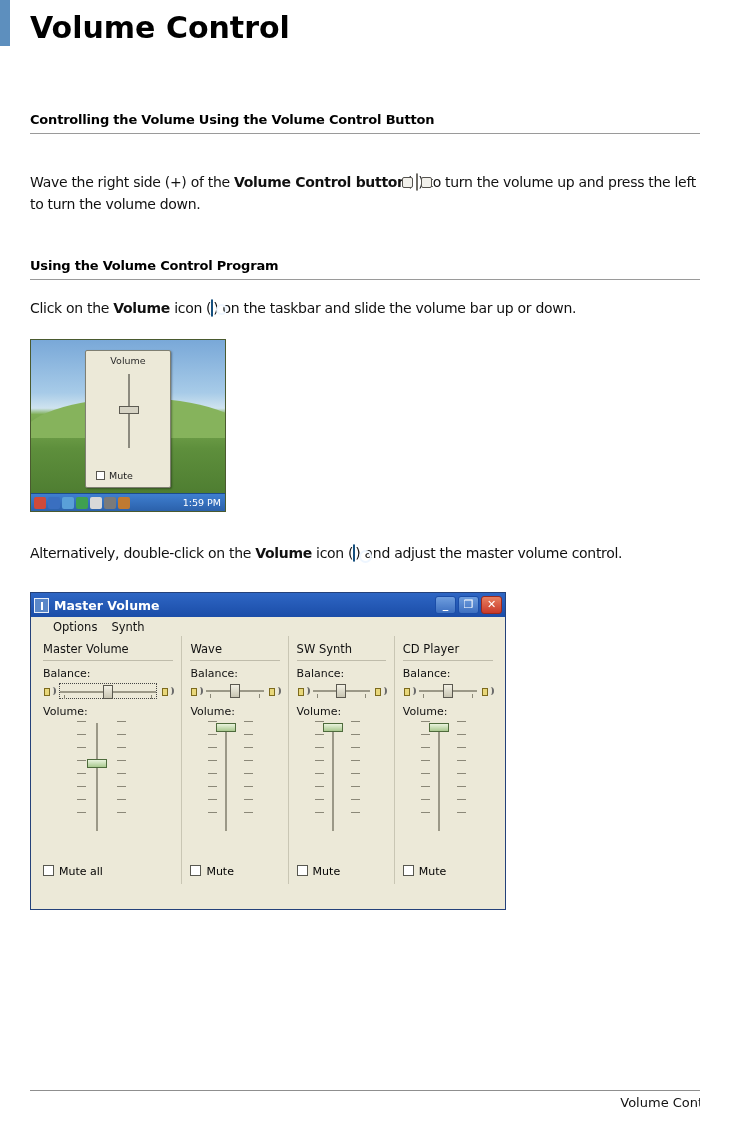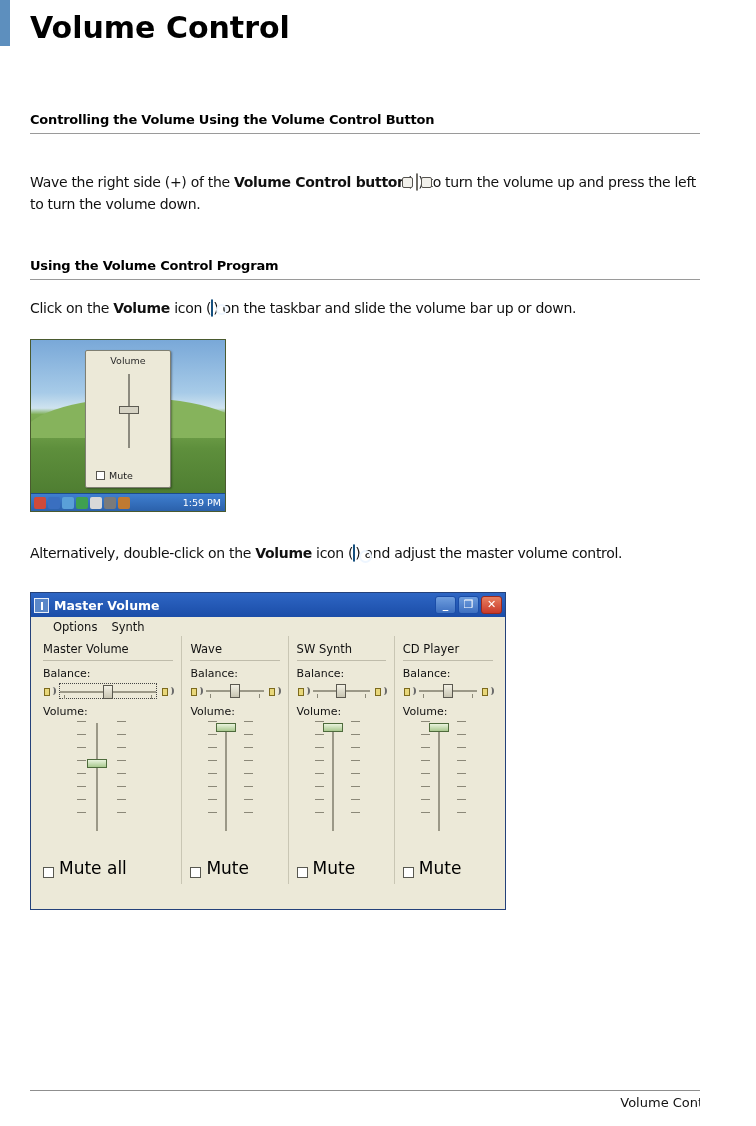--- a/index.html
+++ b/index.html
@@ -342,22 +342,22 @@
   .vol-thumb {
     position: absolute;
     left: 24px;
     width: 20px; height: 9px;
     background: linear-gradient(#e9f3dd, #a9c98f);
     border: 1px solid #4e6b3c;
   }
   .mute-row2 {
     position: absolute;
     left: 8px; bottom: 6px;
-    display: flex; align-items: flex-end; gap: 5px;
-    font-size: 17px;
+    display: flex; align-items: flex-start; gap: 5px;
+    font-size: 11px;
   }
   .cb2 {
     width: 11px; height: 11px;
     background: #fff; border: 1px solid #585850;
   }
   .mv-status {
     height: 22px;
     margin: 0 4px 4px 4px;
     border: 1px solid #c9c6b4;
     background: #ece9d8;

